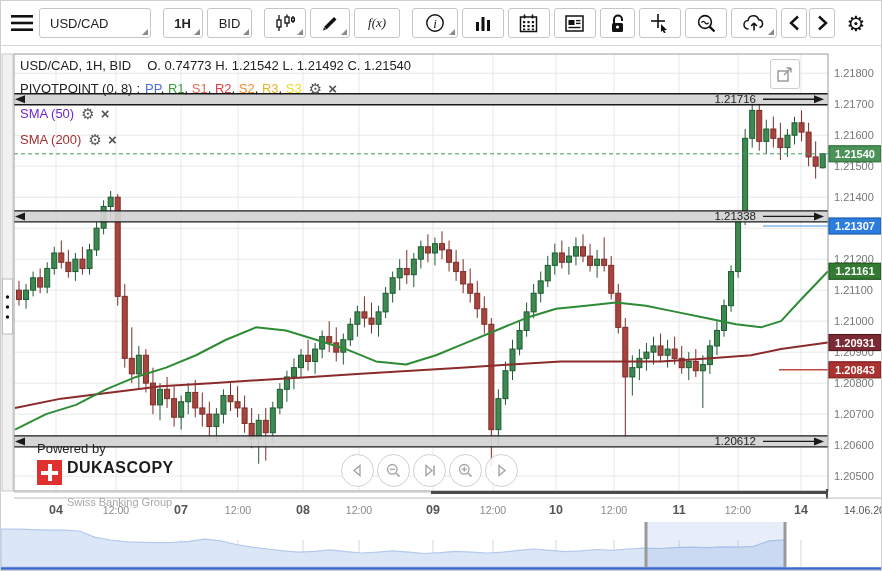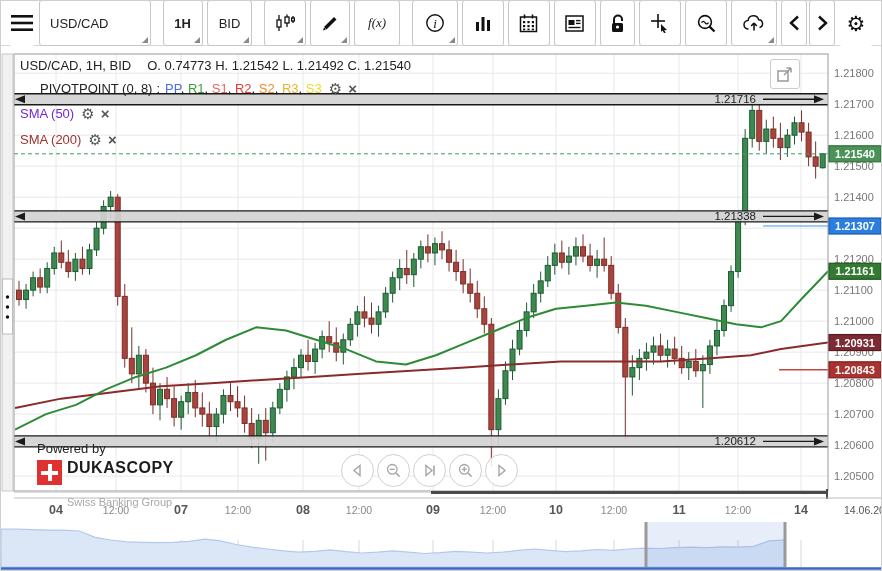--- a/index.html
+++ b/index.html
@@ -1,35 +1,35 @@
 <!DOCTYPE html>
 <html><head>
 <meta charset="utf-8">
 <style>
   html,body{margin:0;padding:0;background:#fff;}
   body{font-family:"Liberation Sans","DejaVu Sans",sans-serif;}
   #app{position:relative;width:880px;height:569px;border:1px solid #cfcfcf;overflow:hidden;background:#fff;}
   
   #toolbar{position:absolute;left:0;top:0;width:100%;height:45px;background:#fff;border-bottom:1px solid #d6d6d6;display:flex;align-items:center;padding:0 6px;box-sizing:border-box;}
-  .tbtn{position:relative;height:46px;margin:0 2px;background:#fff;border:1px solid #c6c6c6;border-radius:3px;display:flex;align-items:center;justify-content:center;font-size:13px;color:#222;cursor:pointer;box-sizing:border-box;padding:0 2px;}
+  .tbtn{position:relative;height:30px;margin:0 2px;background:#fff;border:1px solid #c6c6c6;border-radius:3px;display:flex;align-items:center;justify-content:center;font-size:13px;color:#222;cursor:pointer;box-sizing:border-box;padding:0 2px;}
   .tbtn.noborder{border:none;}
   .tbtn.dd::after{content:"";position:absolute;right:2px;bottom:2px;width:0;height:0;border-left:6px solid transparent;border-bottom:6px solid #8a8a8a;}
   .tbtn svg{display:block;}
   .wide{width:112px;justify-content:flex-start;padding-left:10px;font-size:13px;}
   .grp-gap{width:8px;}
   .fx{font-family:"Liberation Serif","DejaVu Serif",serif;font-style:italic;font-size:13px;}
   .glyph{font-size:21px;line-height:1;color:#111;}
   
   #legend{position:absolute;left:19px;top:57px;z-index:30;}
   .lrow{display:flex;height:23px;font-size:13px;color:#222;white-space:nowrap;}
   .lrow .ohlc{margin-left:16px;}
   .mini-ico{font-size:15px;color:#555;margin-left:7px;cursor:pointer;line-height:1;}
   .mini-x{font-weight:bold;font-size:15px;color:#555;margin-left:6px;cursor:pointer;line-height:1;}
   #pivot-items span{margin:0;}
-  #legend .lrow.r2{height:25px;margin-left:20px;}
+  #legend .lrow.r2{height:25px;}
   #legend .lrow.r3,#legend .lrow.r4{height:26px;}
   .sma50-label{color:#6d28d9;}
   .sma200-label{color:#a03030;}
   
   #expand-btn{position:absolute;left:769px;top:58px;width:28px;height:28px;border:1px solid #ccc;border-radius:3px;background:#fff;z-index:30;display:flex;align-items:center;justify-content:center;cursor:pointer;}
   #footer{position:absolute;left:36px;top:440px;z-index:30;}
   #powered{font-size:13px;color:#222;margin-bottom:4px;}
   #brandrow{display:flex;align-items:flex-start;}
   #flag{width:25px;height:25px;background:#e03131;position:relative;margin-right:5px;}
   #flag::before{content:"";position:absolute;left:10.5px;top:4px;width:4px;height:17px;background:#fff;}

